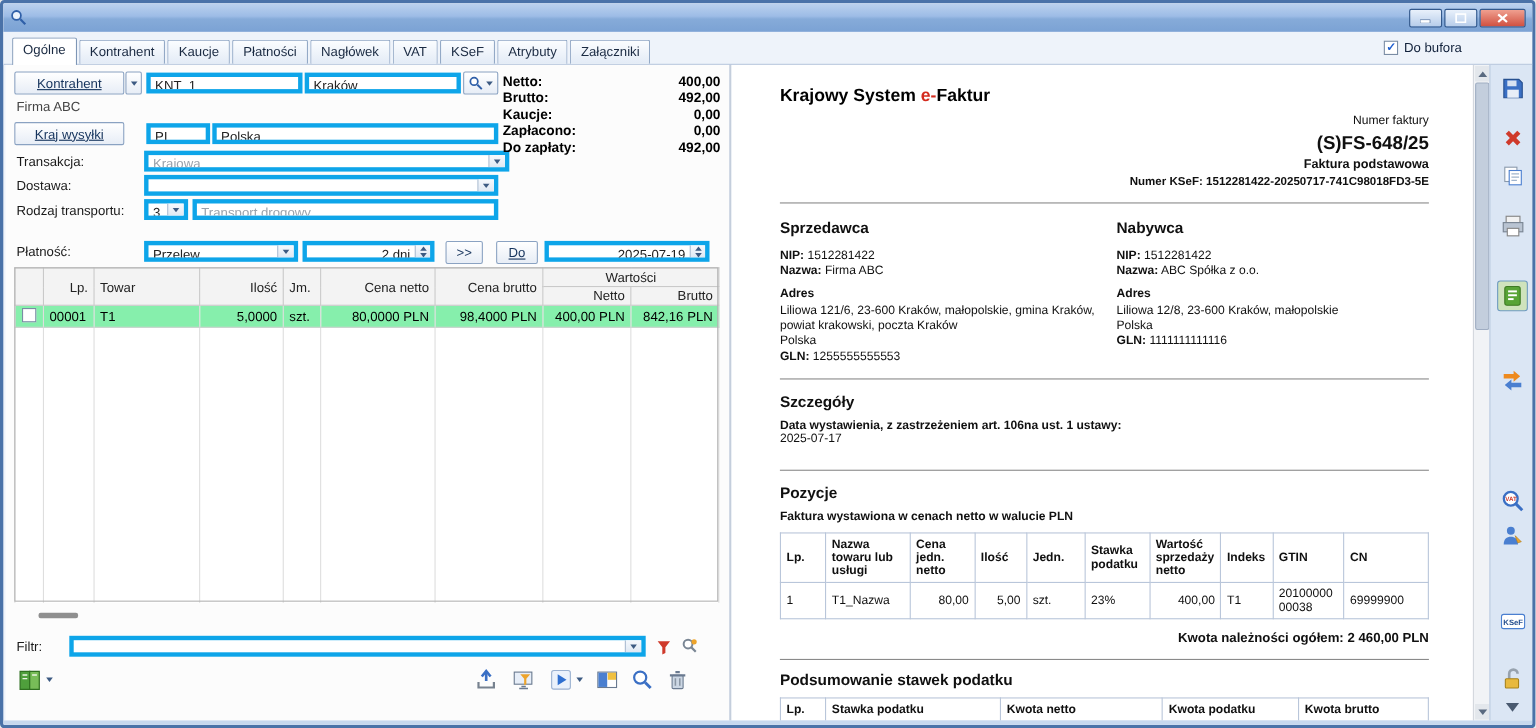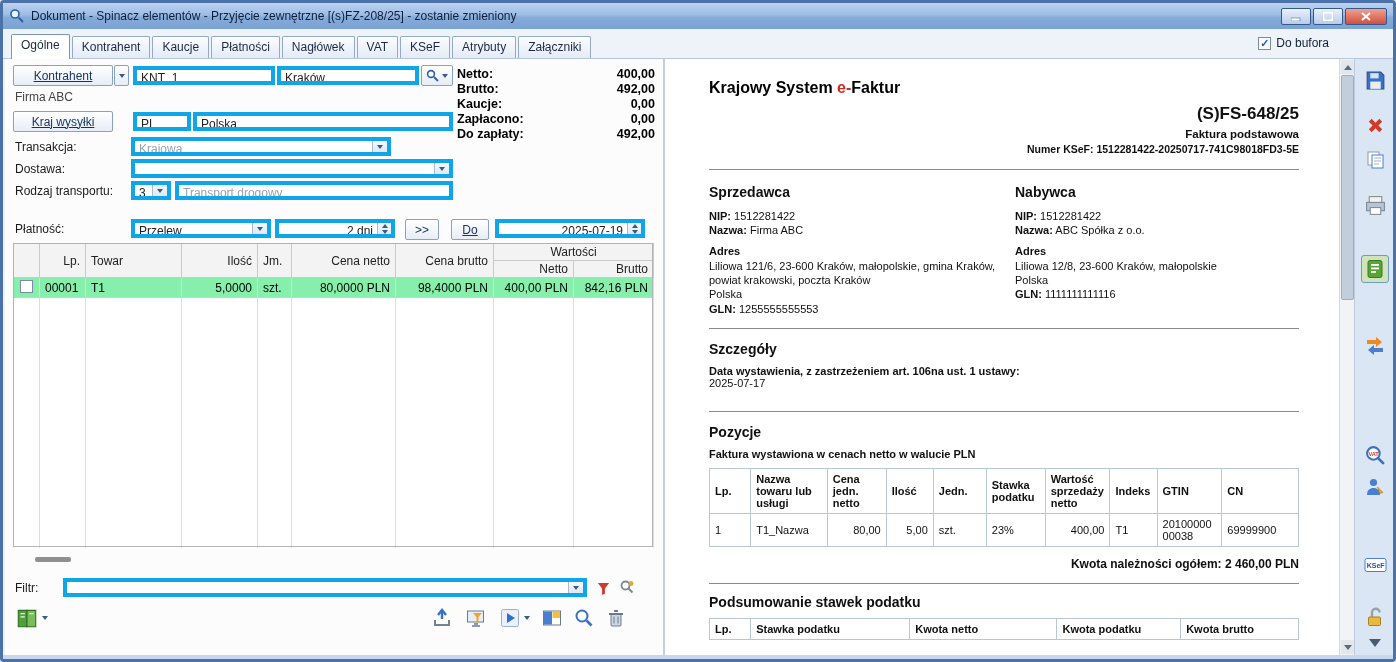--- a/index.html
+++ b/index.html
@@ -109,21 +109,20 @@
 
 <div id="window">
 
   <div id="titlebar">
     <span>
       <svg width="16" height="16" viewBox="0 0 16 16">
           <circle cx="6" cy="6" r="4" fill="#eaf2fc" stroke="#2f5fa8" stroke-width="1.6"></circle>
           <path d="M9.5 9.5 L14 14" stroke="#2f5fa8" stroke-width="2"></path>
         </svg>
     </span>
-    <span id="title-text">Dokument - Spinacz elementów - Przyjęcie zewnętrzne [(s)FZ-208/25]  - zostanie zmieniony</span>
     <div id="win-controls">
       <div class="winbtn">
           <svg width="10" height="9">
             <rect x="0" y="6" width="9" height="3" fill="#fff" stroke="#33598c" stroke-width="0.5"></rect>
           </svg>
         </div>
       <div class="winbtn">
           <svg width="10" height="9">
             <rect x="0.5" y="0.5" width="9" height="8" fill="none" stroke="#fff" stroke-width="2"></rect>
           </svg>
@@ -174,21 +173,21 @@
 
     <div class="lbl" style="left:10px;top:28px;color:#444;">Firma ABC</div>
 
     <div class="btn" style="left:8px;top:52px;width:100px;">
         <u>Kraj wysyłki</u>
       </div>
     <div class="field" style="left:128px;top:53px;width:58px;">PL</div>
     <div class="field" style="left:188px;top:53px;width:260px;">Polska</div>
 
     <div class="lbl" style="left:10px;top:78px;">Transakcja:</div>
-    <div class="field combo gray" style="left:126px;top:78px;width:260px;"><span>Krajowa</span><span class="dd"></span></div>
+    <div class="field combo gray" style="left:126px;top:78px;width:332px;"><span>Krajowa</span><span class="dd"></span></div>
 
     <div class="lbl" style="left:10px;top:100px;">Dostawa:</div>
     <div class="field combo" style="left:126px;top:100px;width:322px;"><span></span><span class="dd"></span></div>
 
     <div class="lbl" style="left:10px;top:122px;">Rodzaj transportu:</div>
     <div class="field combo" style="left:126px;top:122px;width:40px;"><span>3</span><span class="dd"></span></div>
     <div class="field gray" style="left:170px;top:122px;width:278px;">Transport drogowy</div>
 
     <div class="lbl" style="left:10px;top:160px;">Płatność:</div>
     <div class="field combo" style="left:126px;top:160px;width:140px;"><span>Przelew</span><span class="dd"></span></div>
@@ -350,20 +349,21 @@
   </div>
 
   <div id="splitter"></div>
 
   <div id="preview">
     <div class="brand">
       <span>Krajowy System </span><span class="accent" style="color:#d42b1e;">e-</span><span>Faktur</span>
     </div>
 
     <div class="inv-block">
+      <div class="inv-num-label">Numer faktury</div>
       <div class="inv-num">(S)FS-648/25</div>
       <div class="inv-type">Faktura podstawowa</div>
       <div class="ksef-num">Numer KSeF: 1512281422-20250717-741C98018FD3-5E</div>
     </div>
 
     <hr class="rule">
 
     <div class="parties">
       <div class="party left">
         <div class="sec-h">Sprzedawca</div>

